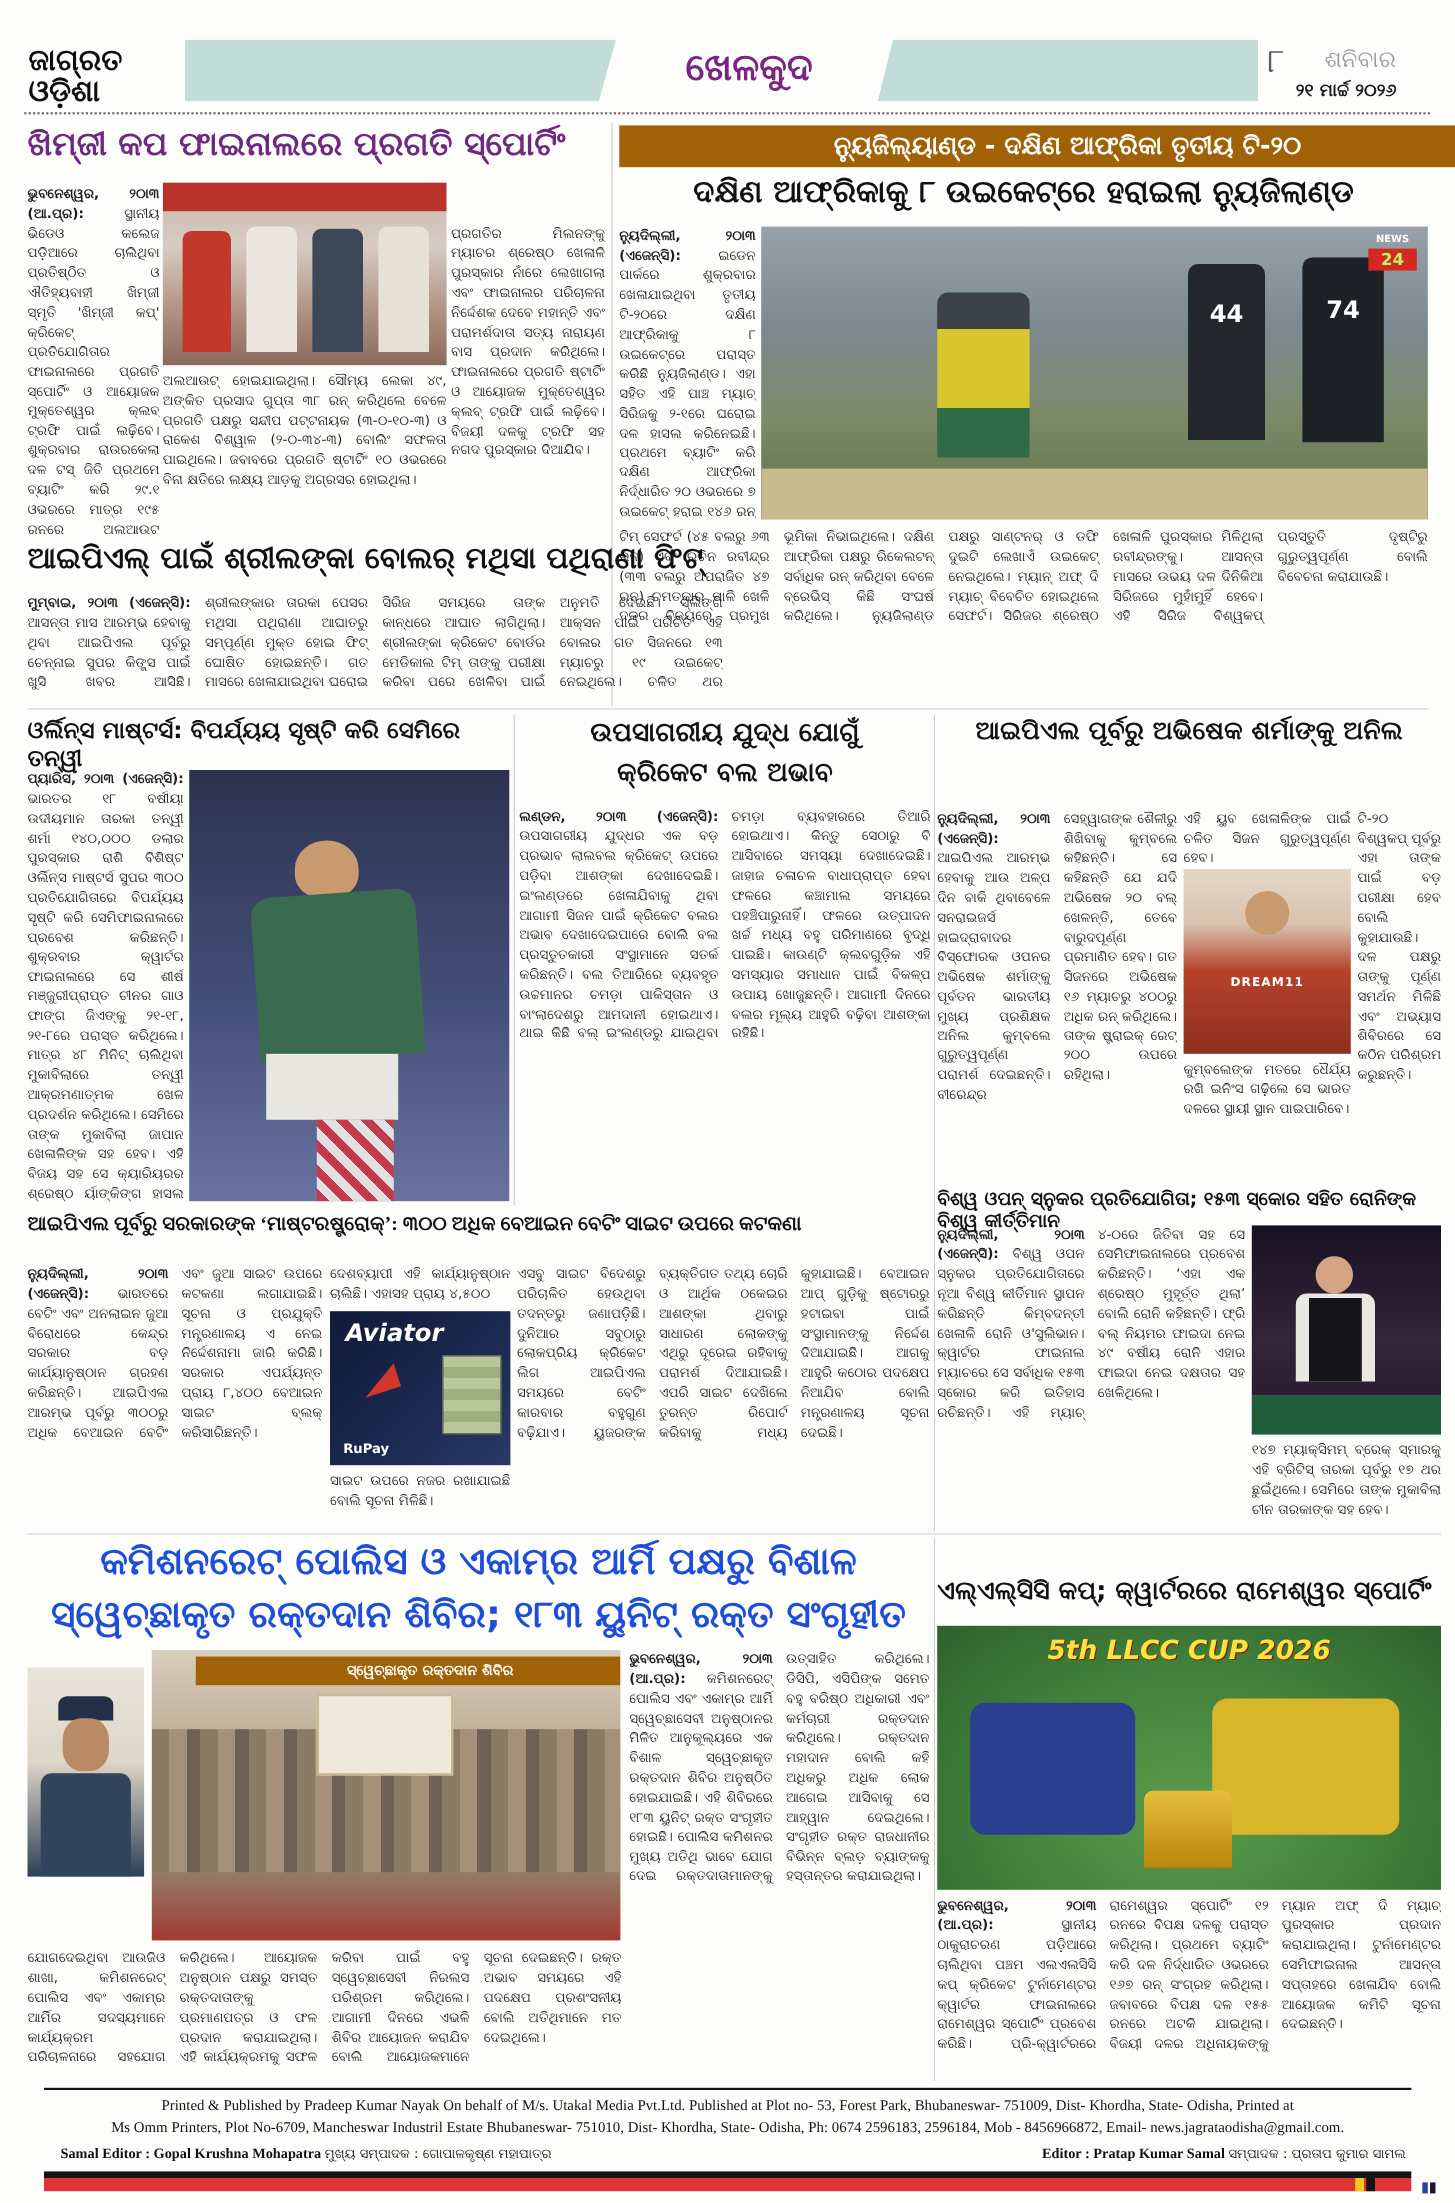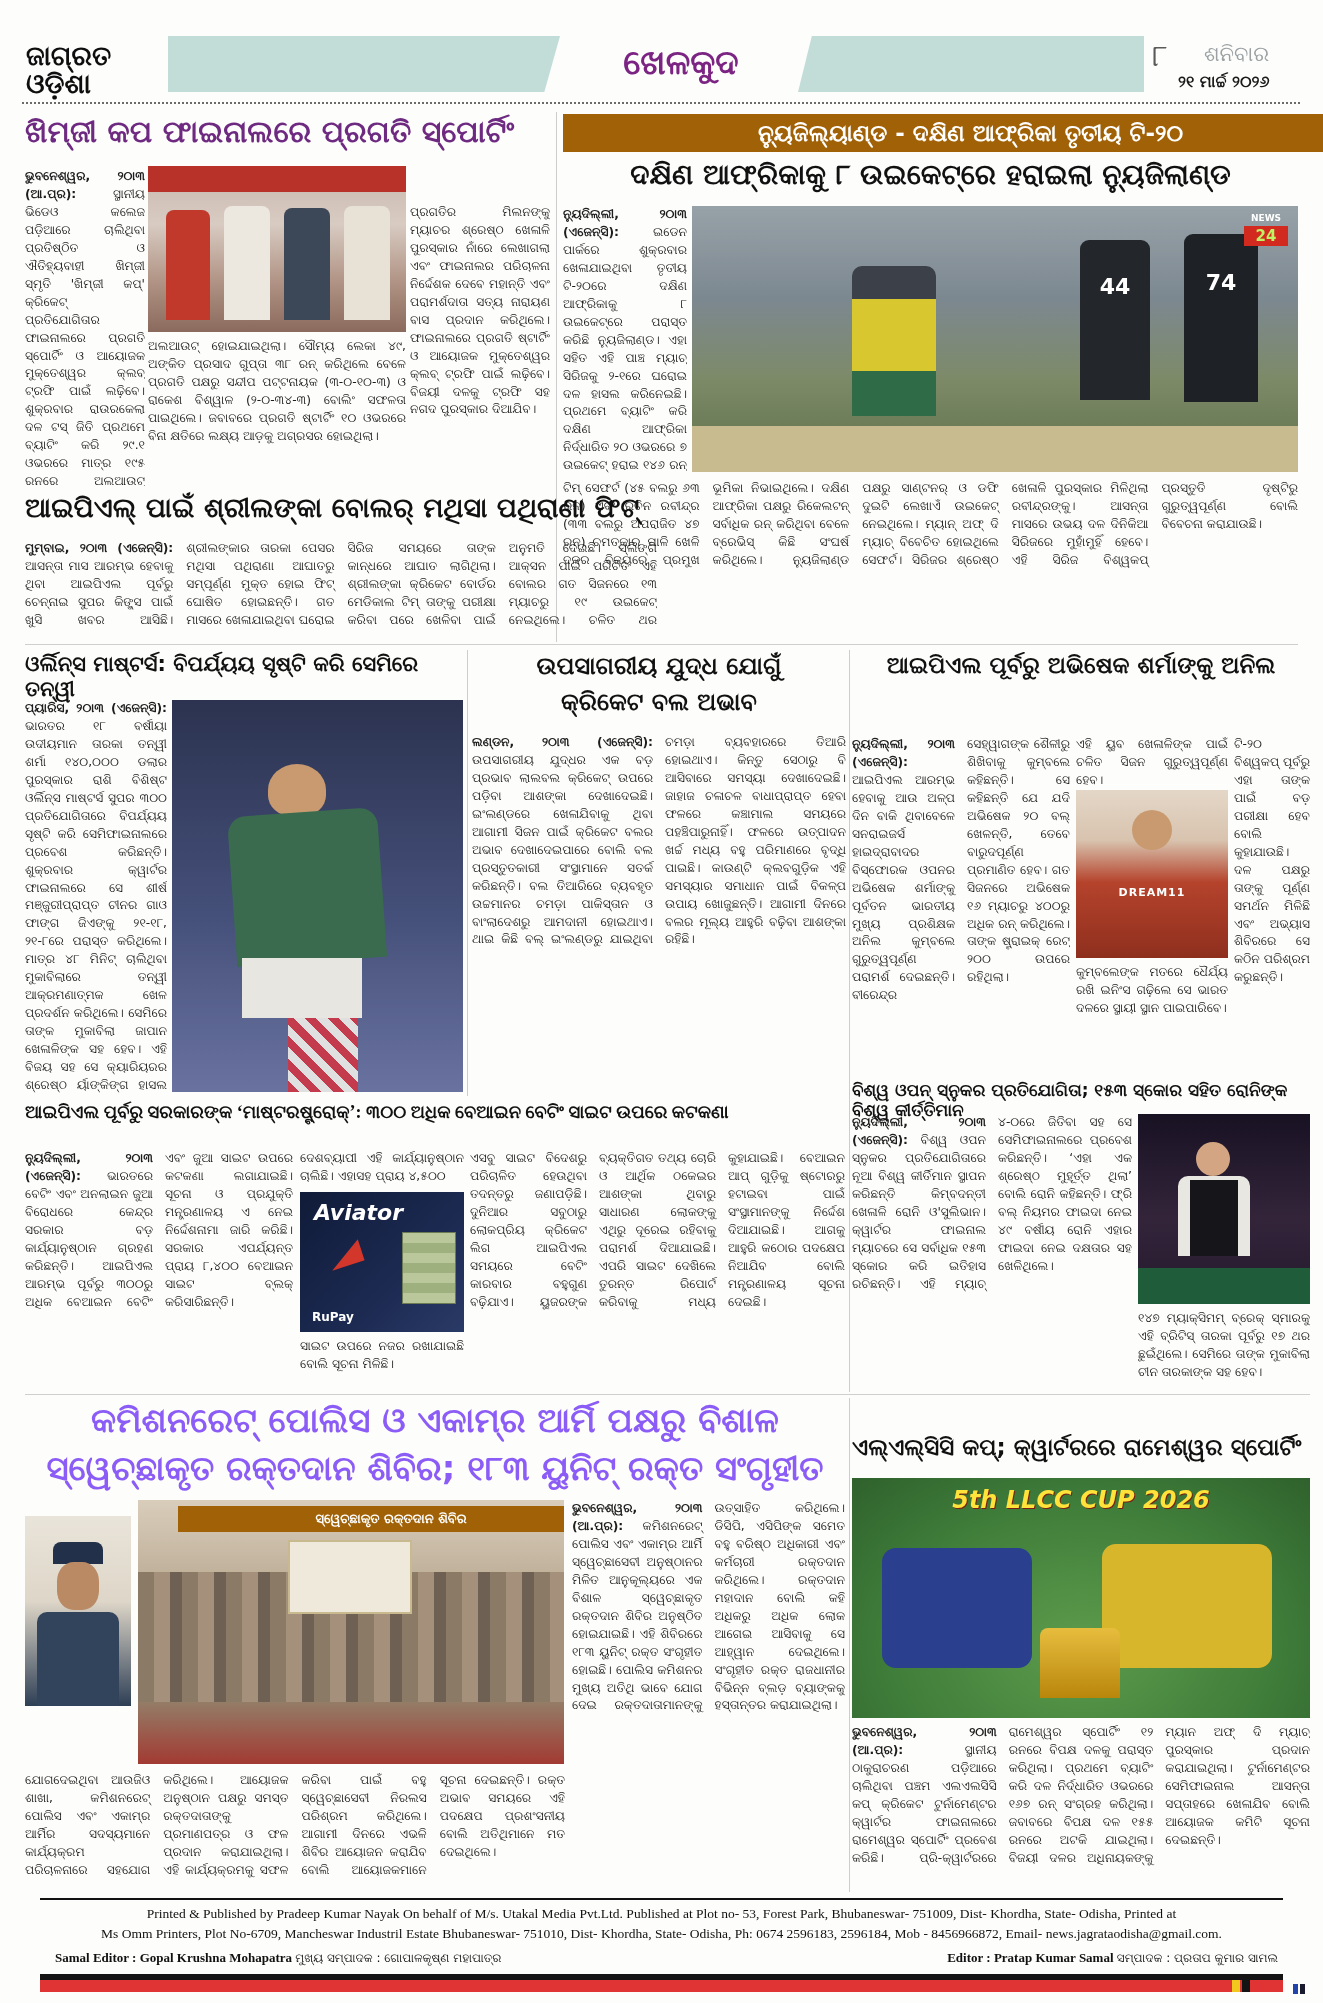--- a/index.html
+++ b/index.html
@@ -8,21 +8,21 @@
   .abs{position:absolute;}
   .band{background:#c2dcd8;}
   .masthead{font-weight:bold;font-size:27px;color:#0e0e0e;line-height:1.05;}
   .section-title{font-weight:bold;font-size:34px;color:#7b2483;text-align:center;}
   .pageno{font-size:30px;color:#5a5a5a;}
   .day{font-size:21px;color:#9aa0a3;}
   .date{font-size:16px;color:#1a1a1a;font-weight:bold;}
   .dotted{border-top:2px dotted #6b6b6b;height:0;}
   .hl{font-weight:bold;color:#111;line-height:1.2;}
   .hl-purple{color:#6e2a80;}
-  .hl-brown{color:#8b5cf6;}
+  .hl-brown{color:#1d4ed8;}
   .hl-center{text-align:center;}
   .banner-red{background:#a16207;color:#ffffff;font-weight:bold;text-align:center;
               display:flex;align-items:center;justify-content:center;padding-left:40px;}
   .body-txt{font-size:12.3px;line-height:1.46;text-align:justify;overflow:hidden;color:#1d1d1d;}
   .body-txt b{font-weight:bold;}
   .c2{column-count:2;column-gap:12px;}
   .c3{column-count:3;column-gap:12px;}
   .c4{column-count:4;column-gap:13px;}
   .c5{column-count:5;column-gap:13px;}
   .vsep{width:1px;background:#cdcdcd;}

